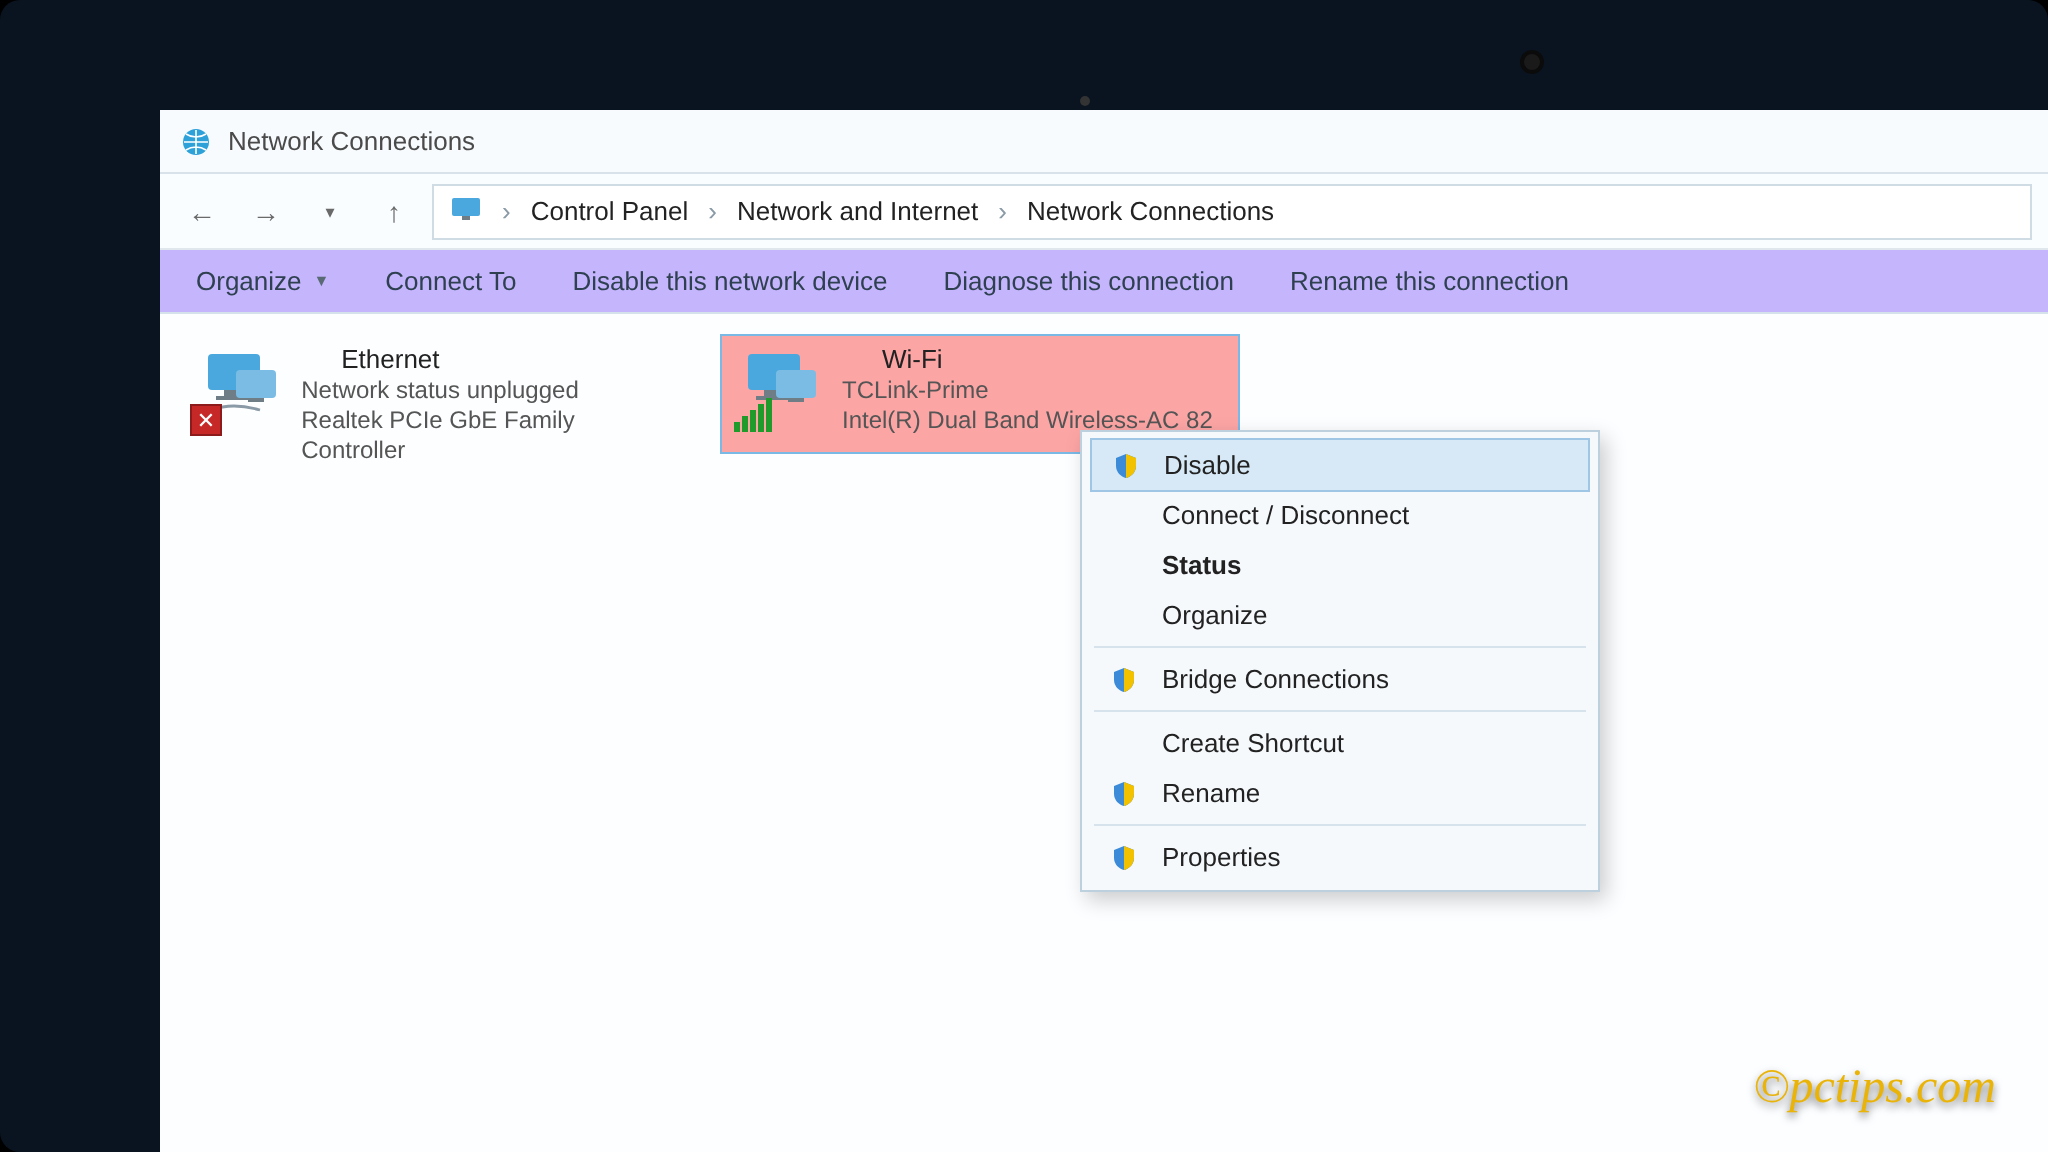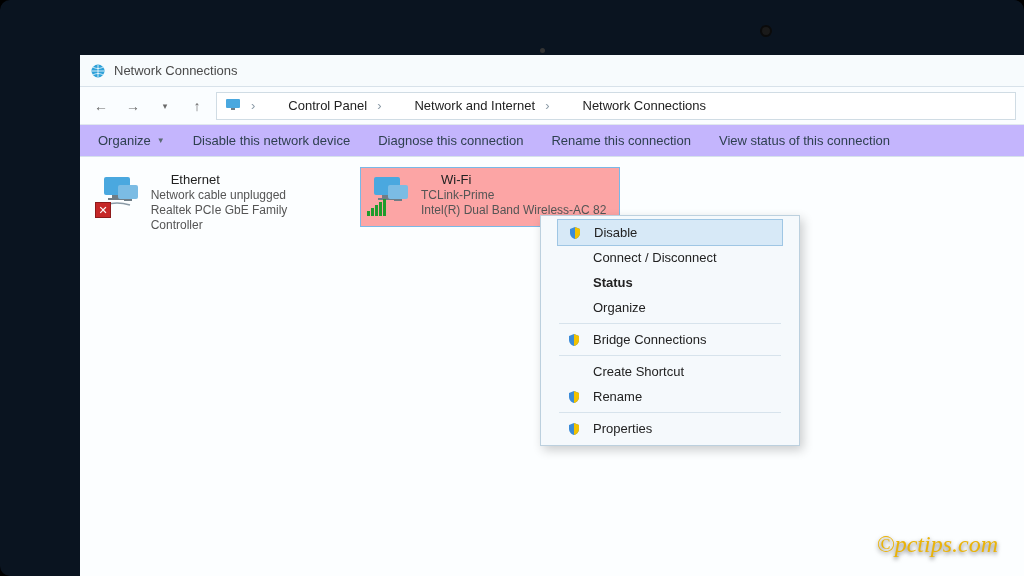--- a/index.html
+++ b/index.html
@@ -70,21 +70,21 @@
     flex: 1;
     display: flex;
     align-items: center;
     gap: 6px;
     height: 28px;
     padding: 0 8px;
     border: 1px solid #d0dce4;
     background: #fff;
   }
   .addressbox .sep { color: #8a9aa6; margin: 0 4px; }
-  .addressbox .crumb { cursor: pointer; margin-left: 23px; }
+  .addressbox .crumb { cursor: pointer; }
 
   
   .toolbar {
     display: flex;
     align-items: flex-end;
     gap: 0;
     height: 32px;
     background: #c4b5fd;
     border-bottom: 1px solid #d6e2eb;
     padding: 0 4px;
@@ -157,21 +157,21 @@
 
   
   .ctxmenu {
     position: absolute;
     left: 460px;
     top: 58px;
     width: 260px;
     background: #f5f9fc;
     border: 1px solid #bcd0de;
     box-shadow: 3px 4px 10px rgba(0,0,0,0.2);
-    padding: 4px 16px;
+    padding: 4px 4px;
     font-size: 13px;
   }
   .ctxmenu .mi {
     display: flex;
     align-items: center;
     gap: 10px;
     padding: 5px 12px 5px 8px;
     cursor: default;
   }
   .ctxmenu .mi.hover { background: #d7e9f7; border: 1px solid #9fc6e4; margin: -1px 0; }
@@ -240,50 +240,50 @@
       <span class="crumb">Network Connections</span>
     </div>
   </div>
 
   <div class="toolbar">
     <div class="tb-item">
       <span>Organize</span>
       <span class="caret">▼</span>
     </div>
     <div class="tb-item">
+        <span>Connect To</span>
+      </div>
+    <div class="tb-item">
         <span>Disable this network device</span>
       </div>
     <div class="tb-item">
         <span>Diagnose this connection</span>
       </div>
     <div class="tb-item">
         <span>Rename this connection</span>
-      </div>
-    <div class="tb-item">
-        <span>View status of this connection</span>
       </div>
   </div>
 
   <div class="content">
 
     <div class="conn-item">
       <div class="conn-icon">
         <svg class="monitor-svg" viewBox="0 0 40 36">
           <rect x="4" y="2" width="26" height="18" rx="2" fill="#4aa8df"></rect>
           <rect x="12" y="20" width="10" height="3" fill="#6f7d86"></rect>
           <rect x="8" y="23" width="18" height="2" fill="#6f7d86"></rect>
           <rect x="18" y="10" width="20" height="14" rx="2" fill="#7bbce4"></rect>
           <rect x="24" y="24" width="8" height="2" fill="#6f7d86"></rect>
           <path d="M6 30 q10 -4 24 0" stroke="#8a9aa6" stroke-width="1.4" fill="none"></path>
         </svg>
         <div class="red-x">✕</div>
       </div>
       <div class="conn-text">
         <span class="conn-title">Ethernet</span>
-        <span class="conn-sub">Network cable unplugged</span>
+        <span class="conn-sub">Network status unplugged</span>
         <span class="conn-sub">Realtek PCIe GbE Family Controller</span>
       </div>
     </div>
 
     <div class="conn-item selected">
       <div class="conn-icon">
         <svg class="monitor-svg" viewBox="0 0 40 36">
           <rect x="4" y="2" width="26" height="18" rx="2" fill="#4aa8df"></rect>
           <rect x="12" y="20" width="10" height="3" fill="#6f7d86"></rect>
           <rect x="8" y="23" width="18" height="2" fill="#6f7d86"></rect>

